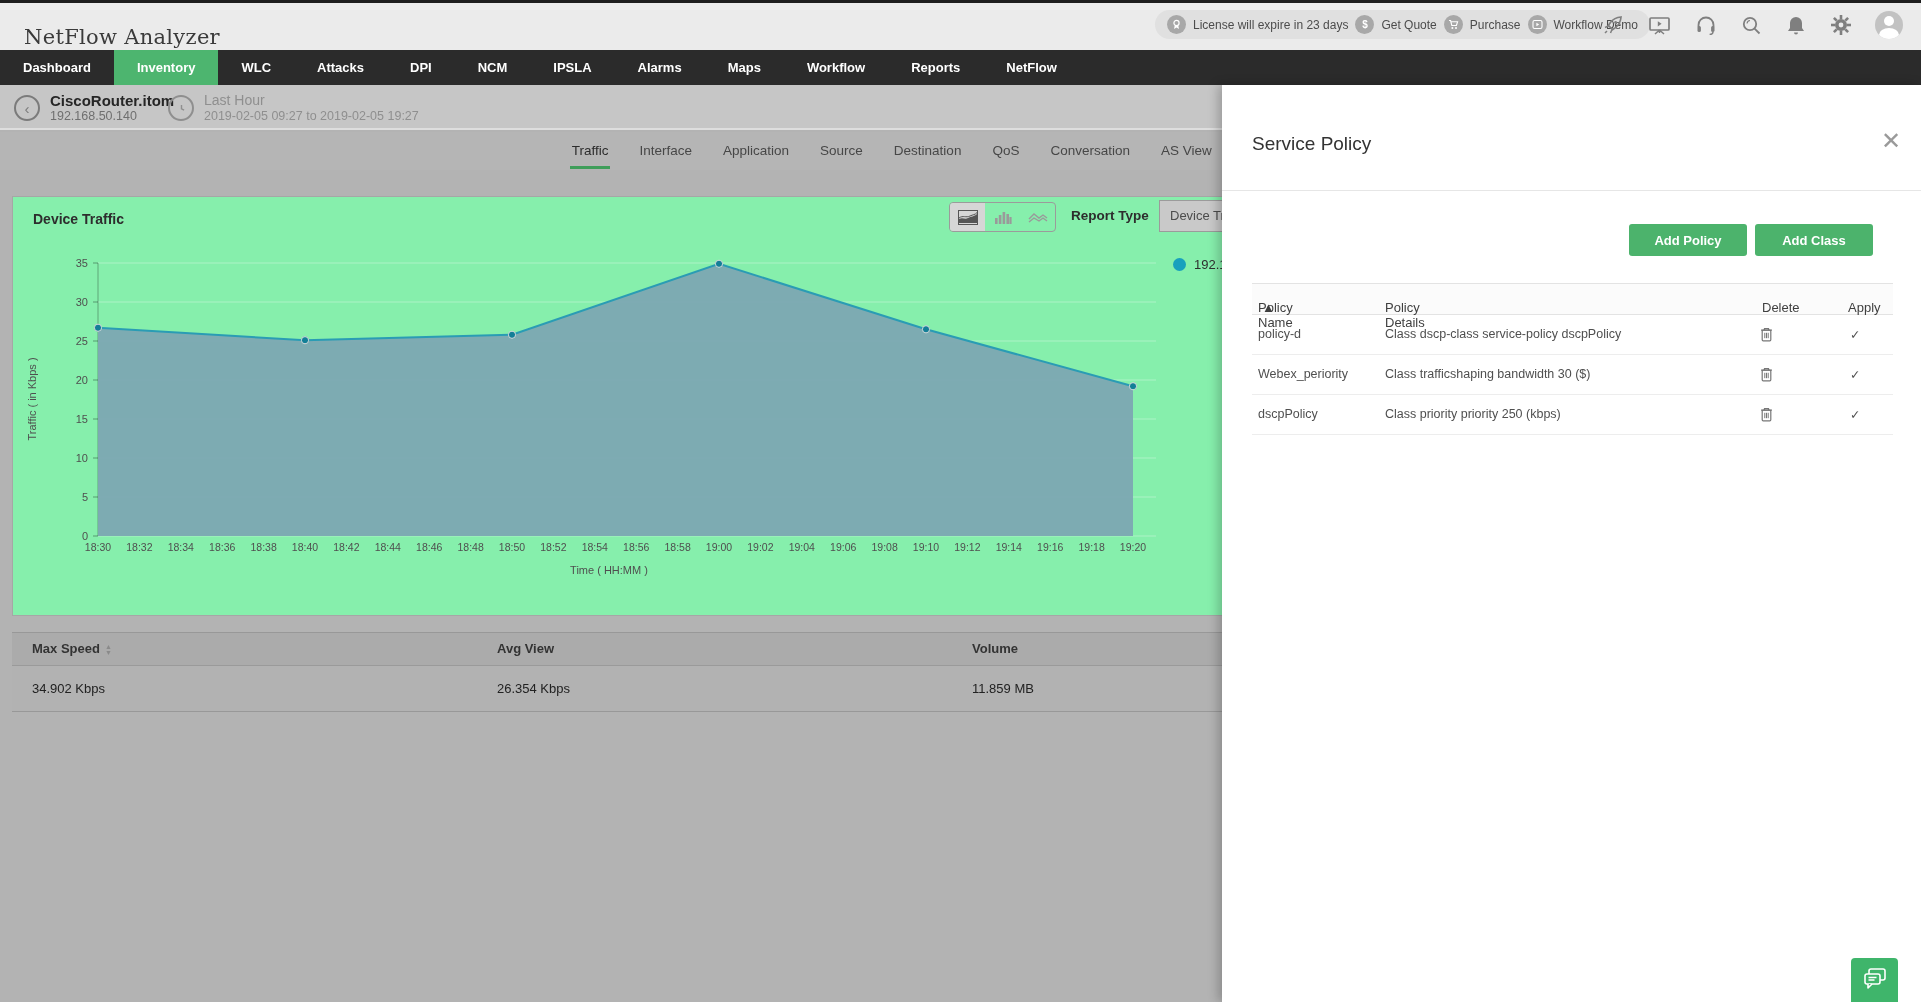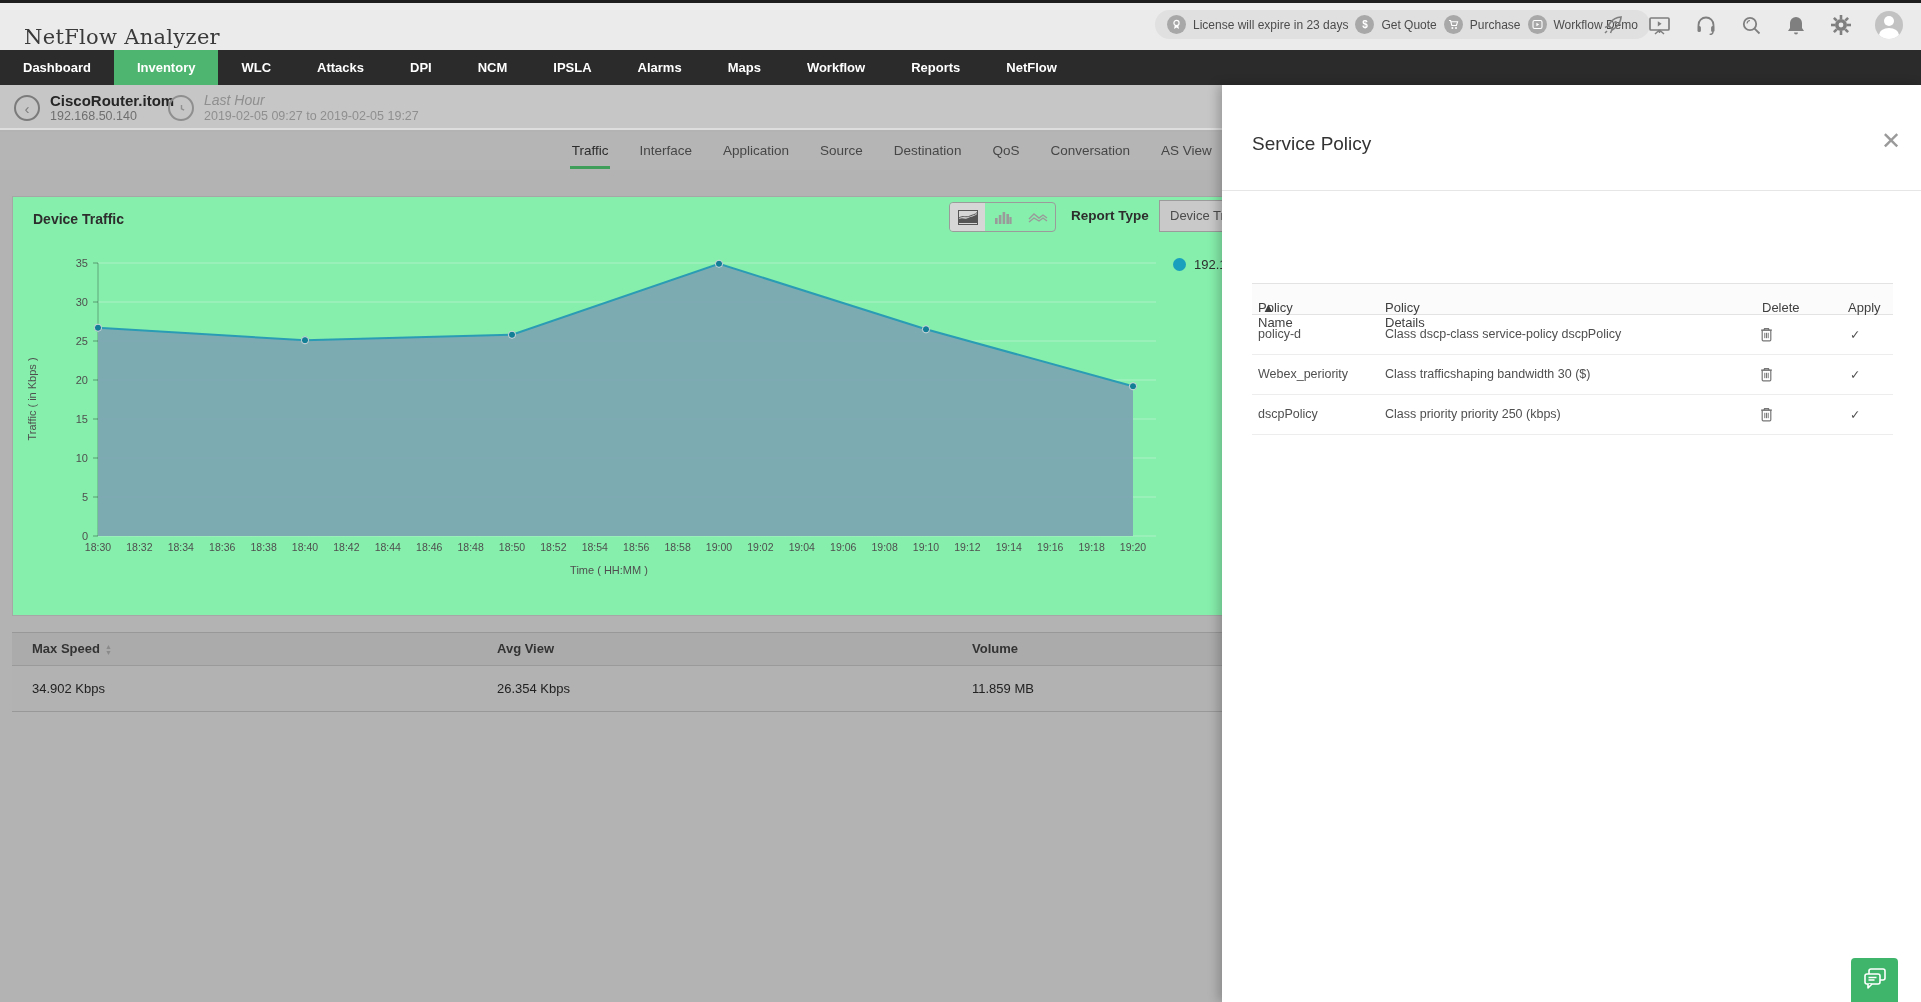--- a/index.html
+++ b/index.html
@@ -31,21 +31,21 @@
 
   
   .crumb-bar { position:absolute; top:85px; left:0; width:100%; height:45px; background:#c6c6c6; border-bottom:2px solid #dedede; }
   .circle-ic { width:26px; height:26px; border-radius:50%; border:2px solid #7b7b7b; color:#7b7b7b;
       display:inline-flex; align-items:center; justify-content:center; font-size:15px; flex:0 0 auto; background:transparent; }
   .crumb-group { position:absolute; top:7px; display:flex; gap:10px; align-items:center; }
   .crumb-dev { left:14px; }
   .crumb-time { left:168px; }
   .crumb-line1 { font-size:15px; font-weight:bold; color:#262626; line-height:17px; }
   .crumb-line2 { font-size:12.5px; color:#6f6f6f; line-height:15px; }
-  .crumb-time .crumb-line1 { color:#8f8f8f; font-weight:normal; font-size:14px;font-style:italic; }
+  .crumb-time .crumb-line1 { color:#8f8f8f; font-weight:normal; font-size:14px; }
   .crumb-time .crumb-line2 { color:#8f8f8f; }
   .crumb-time .circle-ic { border-color:#8f8f8f; color:#8f8f8f; }
 
   
   .tabs-bar { position:absolute; top:132px; left:0; width:100%; height:38px; background:#b5b5b5;
       display:flex; justify-content:center; gap:27px; align-items:center; }
   .tab { font-size:13.5px; color:#474747; cursor:pointer; position:relative; padding:9px 2px 11px; white-space:nowrap; }
   .tab.active { color:#2c2c2c; }
   .tab.active:after { content:""; position:absolute; left:0; right:0; bottom:0; height:3px; background:#3f9e5a; }
 
@@ -352,20 +352,24 @@
         <span class="stats-v" style="left: 20px;">34.902 Kbps</span>
         <span class="stats-v" style="left: 485px;">26.354 Kbps</span>
         <span class="stats-v" style="left: 960px;">11.859 MB</span>
       </div>
   </div>
 
   <div class="panel">
     <div class="panel-title">Service Policy</div>
     <div class="panel-close">✕</div>
     <div class="panel-divider"></div>
+    <div class="panel-btns">
+      <button class="green-btn">Add Policy</button>
+      <button class="green-btn">Add Class</button>
+    </div>
     <div class="ptable">
       <div class="ptable-header">
         <span class="col-name">
             <span>Policy Name</span>
             <span class="ph-sort">▲</span>
           </span>
         <span class="col-details">
             <span>Policy Details</span>
           </span>
         <span class="col-delete">

